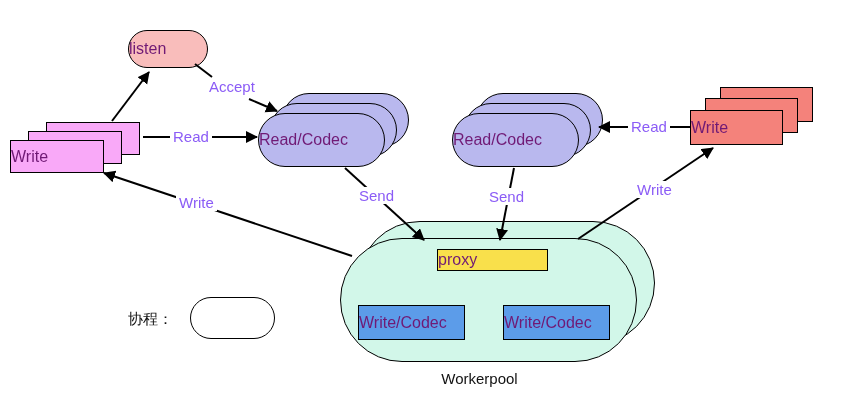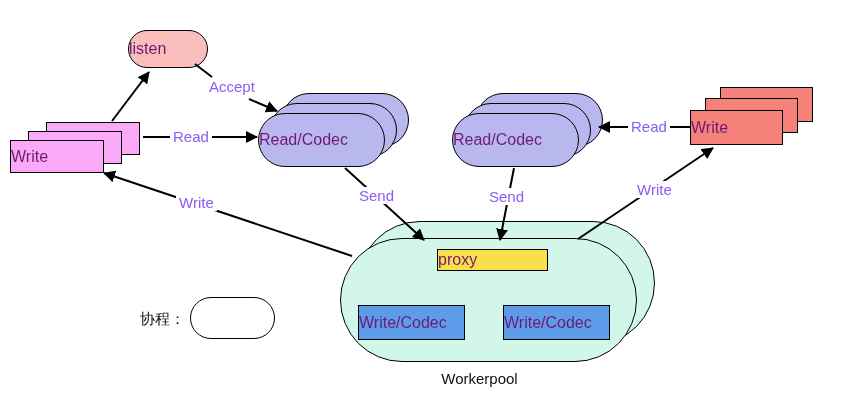--- a/index.html
+++ b/index.html
@@ -80,21 +80,21 @@
 
     <div class="node" style="left: 358px; top: 305px; width: 107px; height: 35px; background-color: rgb(92, 156, 233);">
       <span>Write/Codec</span>
     </div>
     <div class="node" style="left: 503px; top: 305px; width: 107px; height: 35px; background-color: rgb(92, 156, 233);">
       <span>Write/Codec</span>
     </div>
     <div class="plain-label" style="left:427px;top:370px;width:105px;text-align:center;">Workerpool</div>
   </div>
 
-  <div class="plain-label" style="left:140px;top:310px;">协程：</div>
+  <div class="plain-label" style="left:128px;top:310px;">协程：</div>
   <div class="legend-pill" style="left:190px;top:297px;width:85px;height:42px;"></div>
 
   <svg class="edges" width="845" height="407" viewBox="0 0 845 407">
     <defs>
       <marker id="arrow" markerWidth="7" markerHeight="7" refX="5.5" refY="3" orient="auto" markerUnits="strokeWidth">
         <path d="M0,0 L6,3 L0,6 Z" fill="#000"></path>
       </marker>
     </defs>
     <line x1="112" y1="121" x2="149" y2="72" marker-end="url(#arrow)"></line>
     <line x1="195" y1="64" x2="212" y2="77"></line>

